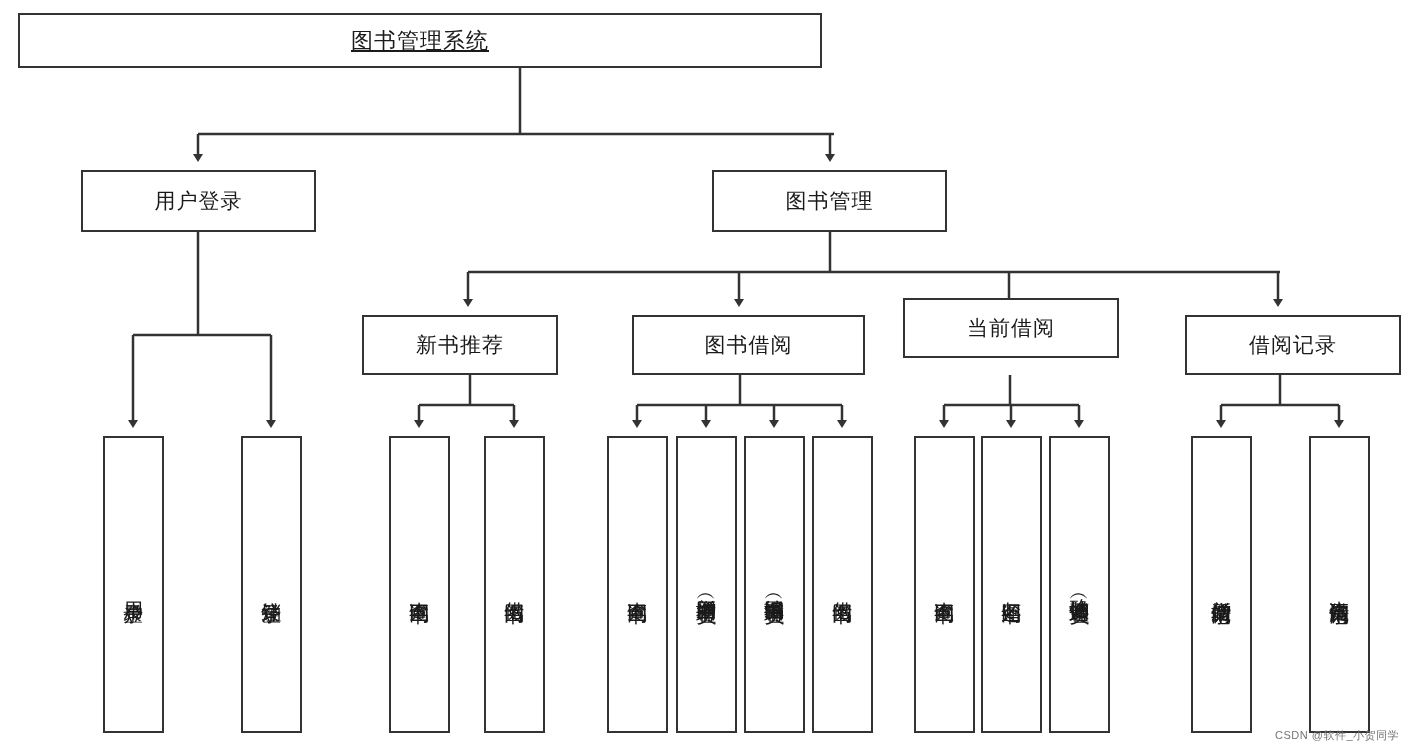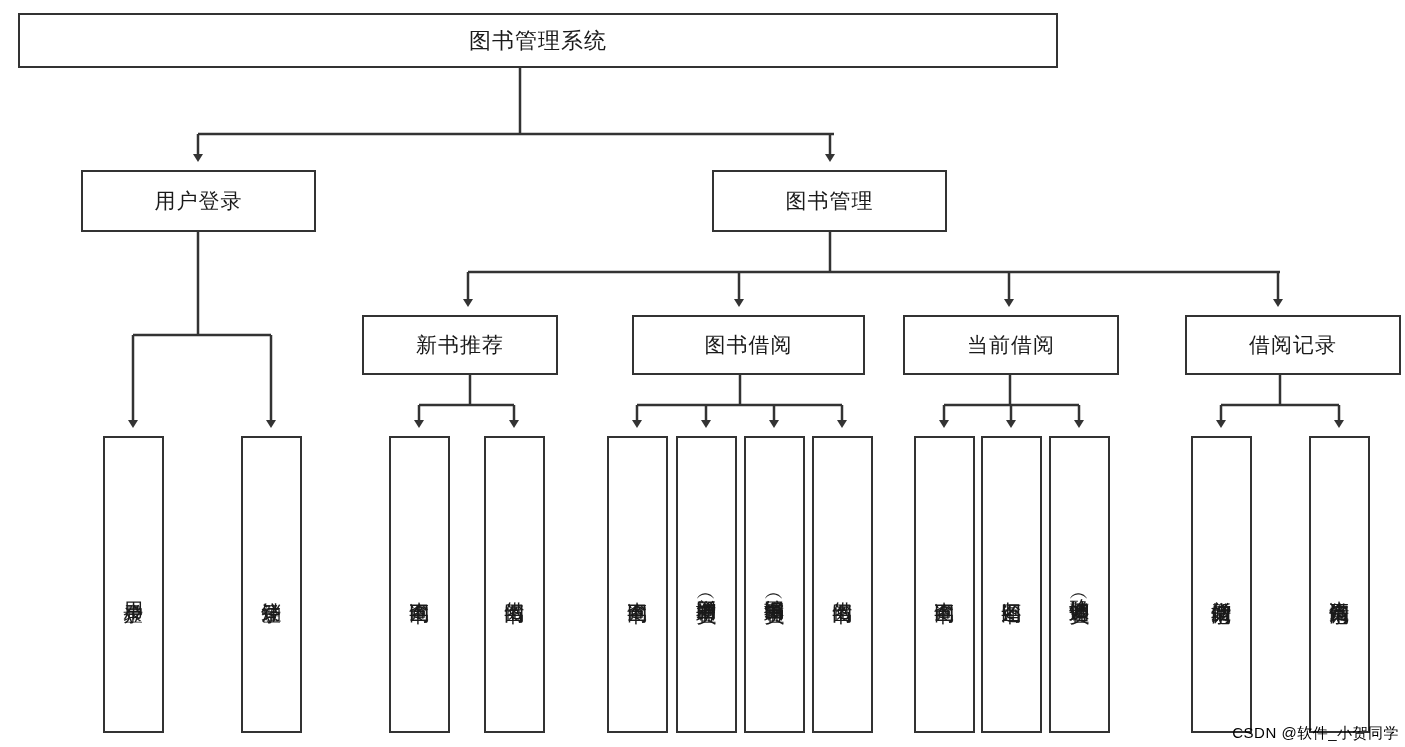--- a/index.html
+++ b/index.html
@@ -55,22 +55,22 @@
     display: block;
     white-space: normal;
   }
   .node.root {
     font-size: 22px;
   }
   #watermark {
     position: absolute;
     right: 6px;
     bottom: 4px;
-    font-size: 15px;
-    color: #000000;
+    font-size: 11px;
+    color: #737373;
     letter-spacing: 0.5px;
     white-space: nowrap;
     user-select: none;
   }
 </style>
 </head>
 <body>
 
 <div id="canvas">
 
@@ -117,28 +117,28 @@
       <path d="M1011,405 L1011,424" marker-end="url(#arrow)"></path>
       <path d="M1079,405 L1079,424" marker-end="url(#arrow)"></path>
 
       <path d="M1280,375 L1280,405"></path>
       <path d="M1221,405 L1339,405"></path>
       <path d="M1221,405 L1221,424" marker-end="url(#arrow)"></path>
       <path d="M1339,405 L1339,424" marker-end="url(#arrow)"></path>
     </g>
   </svg>
 
-  <div class="node h root" style="left:18px; top:13px; width:1040px; height:55px;">图书管理系统</div>
+  <div class="node h root" style="left:18px; top:13px; width:804px; height:55px;text-decoration:underline;">图书管理系统</div>
 
   <div class="node h" style="left:81px; top:170px; width:235px; height:62px;">用户登录</div>
   <div class="node h" style="left:712px; top:170px; width:235px; height:62px;">图书管理</div>
 
   <div class="node h" style="left:362px; top:315px; width:196px; height:60px;">新书推荐</div>
   <div class="node h" style="left:632px; top:315px; width:233px; height:60px;">图书借阅</div>
-  <div class="node h" style="left:903px; top:315px; width:216px; height:60px;">当前借阅</div>
+  <div class="node h" style="left:903px; top:298px; width:216px; height:60px;">当前借阅</div>
   <div class="node h" style="left:1172px; top:315px; width:216px; height:60px;margin-left:13px;">借阅记录</div>
 
   <div class="node v" style="left:103px; top:436px; width:61px; height:297px;">
     <span class="vtext">用户登录</span>
   </div>
   <div class="node v" style="left:241px; top:436px; width:61px; height:297px;">
     <span class="vtext">注销登录</span>
   </div>
 
   <div class="node v" style="left:389px; top:436px; width:61px; height:297px;">

